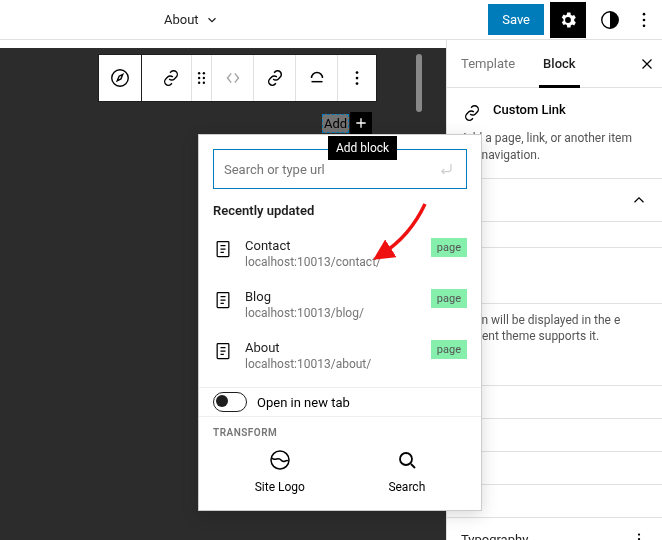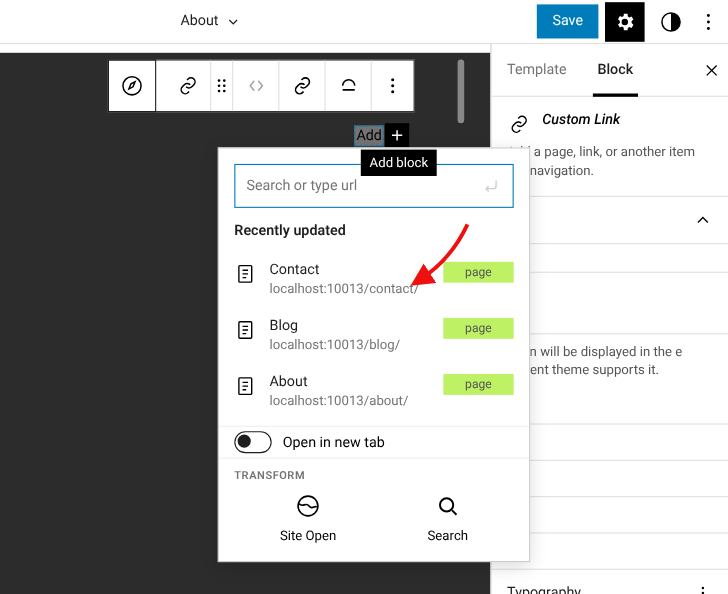--- a/index.html
+++ b/index.html
@@ -38,21 +38,21 @@
   .search-input-wrap input { border: none; flex: 1; font-size: 13px; outline: none; color: #757575; }
   .search-input-wrap svg { width: 20px; height: 20px; opacity: 0.4; }
 
   .recent-section { padding: 0 14px 6px; }
   .recent-title { font-size: 13px; font-weight: 600; color: #1e1e1e; margin-bottom: 10px; }
   .recent-item { display: flex; align-items: flex-start; gap: 12px; padding: 10px 0; cursor: pointer; }
   .recent-item svg { width: 20px; height: 20px; flex-shrink: 0; margin-top: 1px; }
   .recent-meta { flex: 1; }
   .recent-name { font-size: 13px; color: #1e1e1e; }
   .recent-url { font-size: 12px; color: #757575; margin-top: 2px; }
-  .recent-badge { background: #bef264; color: #555; font-size: 11px; padding: 3px 20px; }
+  .recent-badge { background: #86efac; color: #555; font-size: 11px; padding: 3px 6px; }
 
   .newtab-row { border-top: 1px solid #eee; padding: 4px 14px; display: flex; align-items: center; gap: 10px; font-size: 13px; }
   .toggle { width: 34px; height: 20px; border: 1.5px solid #1e1e1e; border-radius: 10px; position: relative; cursor: pointer; }
   .toggle::after { content: ""; position: absolute; left: 2px; top: 2px; width: 12px; height: 12px; background: #1e1e1e; border-radius: 50%; }
 
   .transform-section { border-top: 1px solid #eee; padding: 10px 14px 16px; }
   .transform-title { font-size: 10px; font-weight: 600; letter-spacing: 0.5px; color: #757575; margin-bottom: 10px; }
   .transform-grid { display: flex; justify-content: space-around; }
   .tf-item { display: flex; flex-direction: column; align-items: center; gap: 8px; cursor: pointer; font-size: 12px; }
   .tf-item svg { width: 24px; height: 24px; }
@@ -62,21 +62,21 @@
   .sidebar { flex: 1; border-left: 1px solid #e0e0e0; background: #fff; position: relative; overflow: hidden; }
   .tabs { display: flex; border-bottom: 1px solid #e0e0e0; height: 48px; align-items: stretch; }
   .tab { padding: 0 14px; display: flex; align-items: center; font-size: 13px; color: #757575; cursor: pointer; }
   .tab.active { color: #1e1e1e; position: relative; font-weight: 500; }
   .tab.active::after { content:""; position:absolute; bottom:-1px; left:10px; right:10px; height: 3px; background:#000; }
   .close-x { margin-left: auto; padding: 0 6px; display:flex; align-items:center; cursor:pointer; }
 
   .block-info { padding: 14px; border-bottom: 1px solid #e0e0e0; }
   .block-info-row { display: flex; gap: 10px; align-items: flex-start; }
   .block-info-row svg { width: 22px; height: 22px; flex-shrink:0; }
-  .block-title { font-size: 13px; font-weight: 500; font-style: italic; }
+  .block-title { font-size: 13px; font-weight: 500; }
   .block-desc { font-size: 12px; color: #555; margin-top: 6px; line-height: 1.4; margin-left: 0; }
 
   .panel-row { padding: 12px 14px; font-size: 13px; color: #1e1e1e; border-bottom: 1px solid #e0e0e0; display: flex; justify-content: space-between; align-items: center; cursor: pointer; }
   .panel-sub { font-size: 10px; letter-spacing: 0.5px; color: #757575; padding: 10px 14px 4px; }
   .panel-desc { font-size: 12px; color: #555; padding: 8px 14px; line-height: 1.4; }
   .divider { height: 1px; background: #e0e0e0; }
   .thin-rows { padding-top: 0; }
   .thin-row { height: 33px; border-bottom: 1px solid #e0e0e0; }
 </style>
 </head>
@@ -235,21 +235,21 @@
       </div>
 
       <div class="transform-section">
         <div class="transform-title">TRANSFORM</div>
         <div class="transform-grid">
           <div class="tf-item">
             <svg viewBox="0 0 24 24" fill="none" stroke="#000" stroke-width="1.5">
                 <circle cx="12" cy="12" r="9"></circle>
                 <path d="M4 10c3 4 6-2 9 2s5-1 7 1"></path>
               </svg>
-            <span>Site Open</span>
+            <span>Site Logo</span>
           </div>
           <div class="tf-item">
             <svg viewBox="0 0 24 24" fill="none" stroke="#000" stroke-width="1.8">
                 <circle cx="11" cy="11" r="6"></circle>
                 <path d="M20 20l-4-4"></path>
               </svg>
             <span>Search</span>
           </div>
         </div>
       </div>

